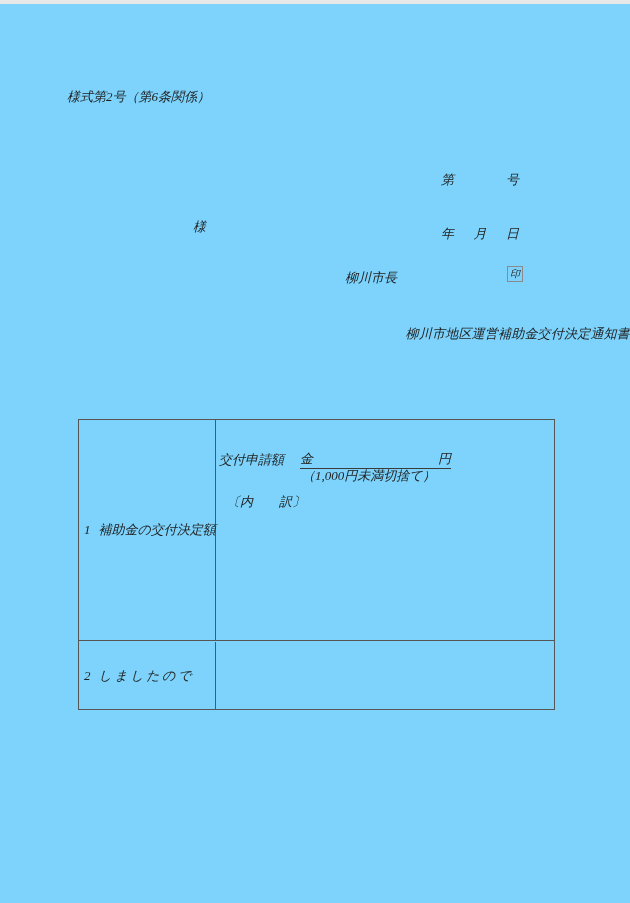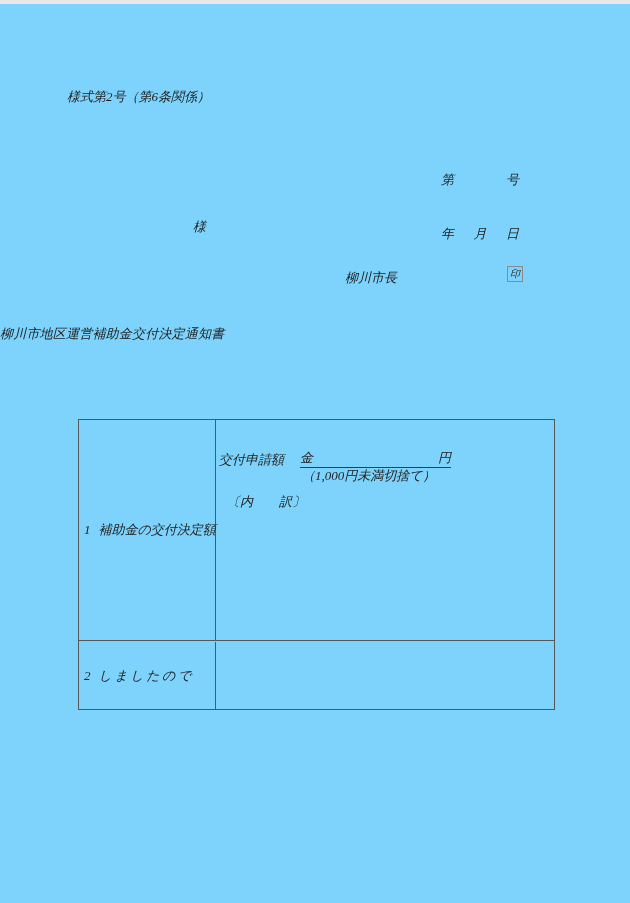--- a/index.html
+++ b/index.html
@@ -39,21 +39,21 @@
     left: 507px; top: 262px;
     width: 16px; height: 16px;
     border: 1px solid #8a8a8a;
     display: flex; align-items: center; justify-content: center;
     font-size: 10px;
     color: #2a2a2a;
     white-space: nowrap;
   }
 
   
-  .doc-title { left: 0; top: 321px; width: 630px; text-align: left; letter-spacing: 0.2px; }
+  .doc-title { left: 0; top: 321px; width: 630px; text-align: right; letter-spacing: 0.2px; }
 
   
   .body-text { left: 78px; top: 377px; width: 494px; line-height: 19px; }
   .body-line-1 { text-indent: 34px; }
 
   
   .form-table {
     left: 78px; top: 415px;
     width: 477px; height: 291px;
     border: 1px solid #565656;
@@ -68,21 +68,21 @@
   .label-cell-1 { top: 0; height: 221px; border-bottom: 1px solid #565656; }
   .label-cell-2 { top: 222px; height: 67px; }
   .row-number { display: inline-block; }
   .row-label { margin-left: 8px; }
   .row-label.spaced { letter-spacing: 2.6px; }
 
   .content-cell-1 {
     left: 137px; top: 0; width: 338px; height: 221px;
     border-bottom: 1px solid #565656;
   }
-  .amount-line { position: absolute; left: 3px; top: 31px; display: flex; align-items: flex-start; }
+  .amount-line { position: absolute; left: 3px; top: 31px; display: flex; align-items: flex-end; }
   .amount-underline {
     margin-left: 16px;
     width: 151px;
     height: 17px;
     border-bottom: 1px solid #3a3a3a;
     display: flex; justify-content: space-between; align-items: flex-end;
   }
   .rounding-note { position: absolute; left: 86px; top: 47px; }
   .breakdown-label { position: absolute; left: 11px; top: 73px; }
 

